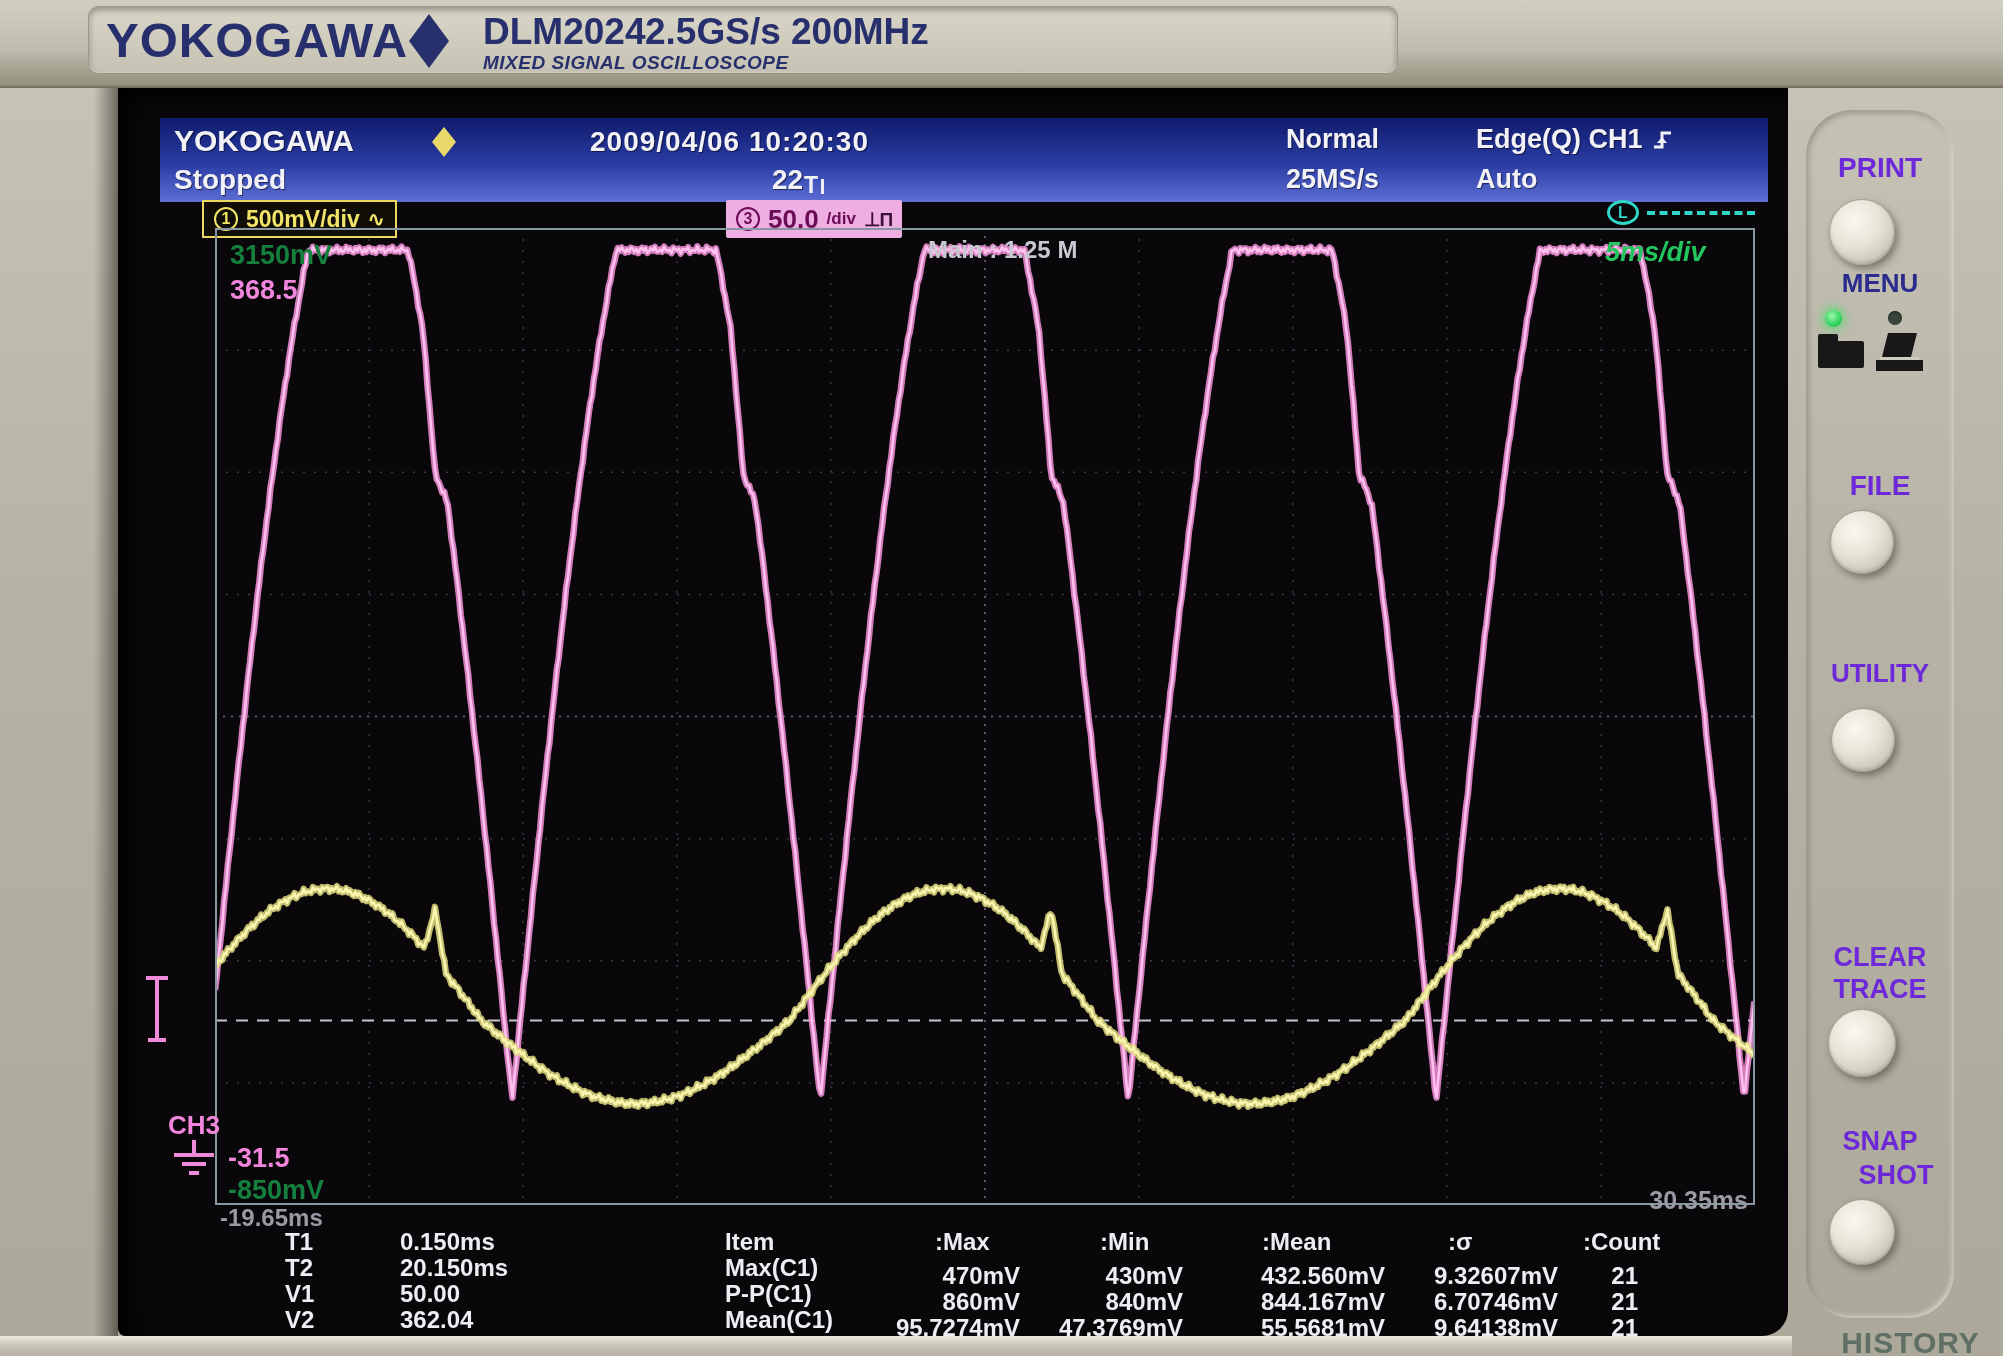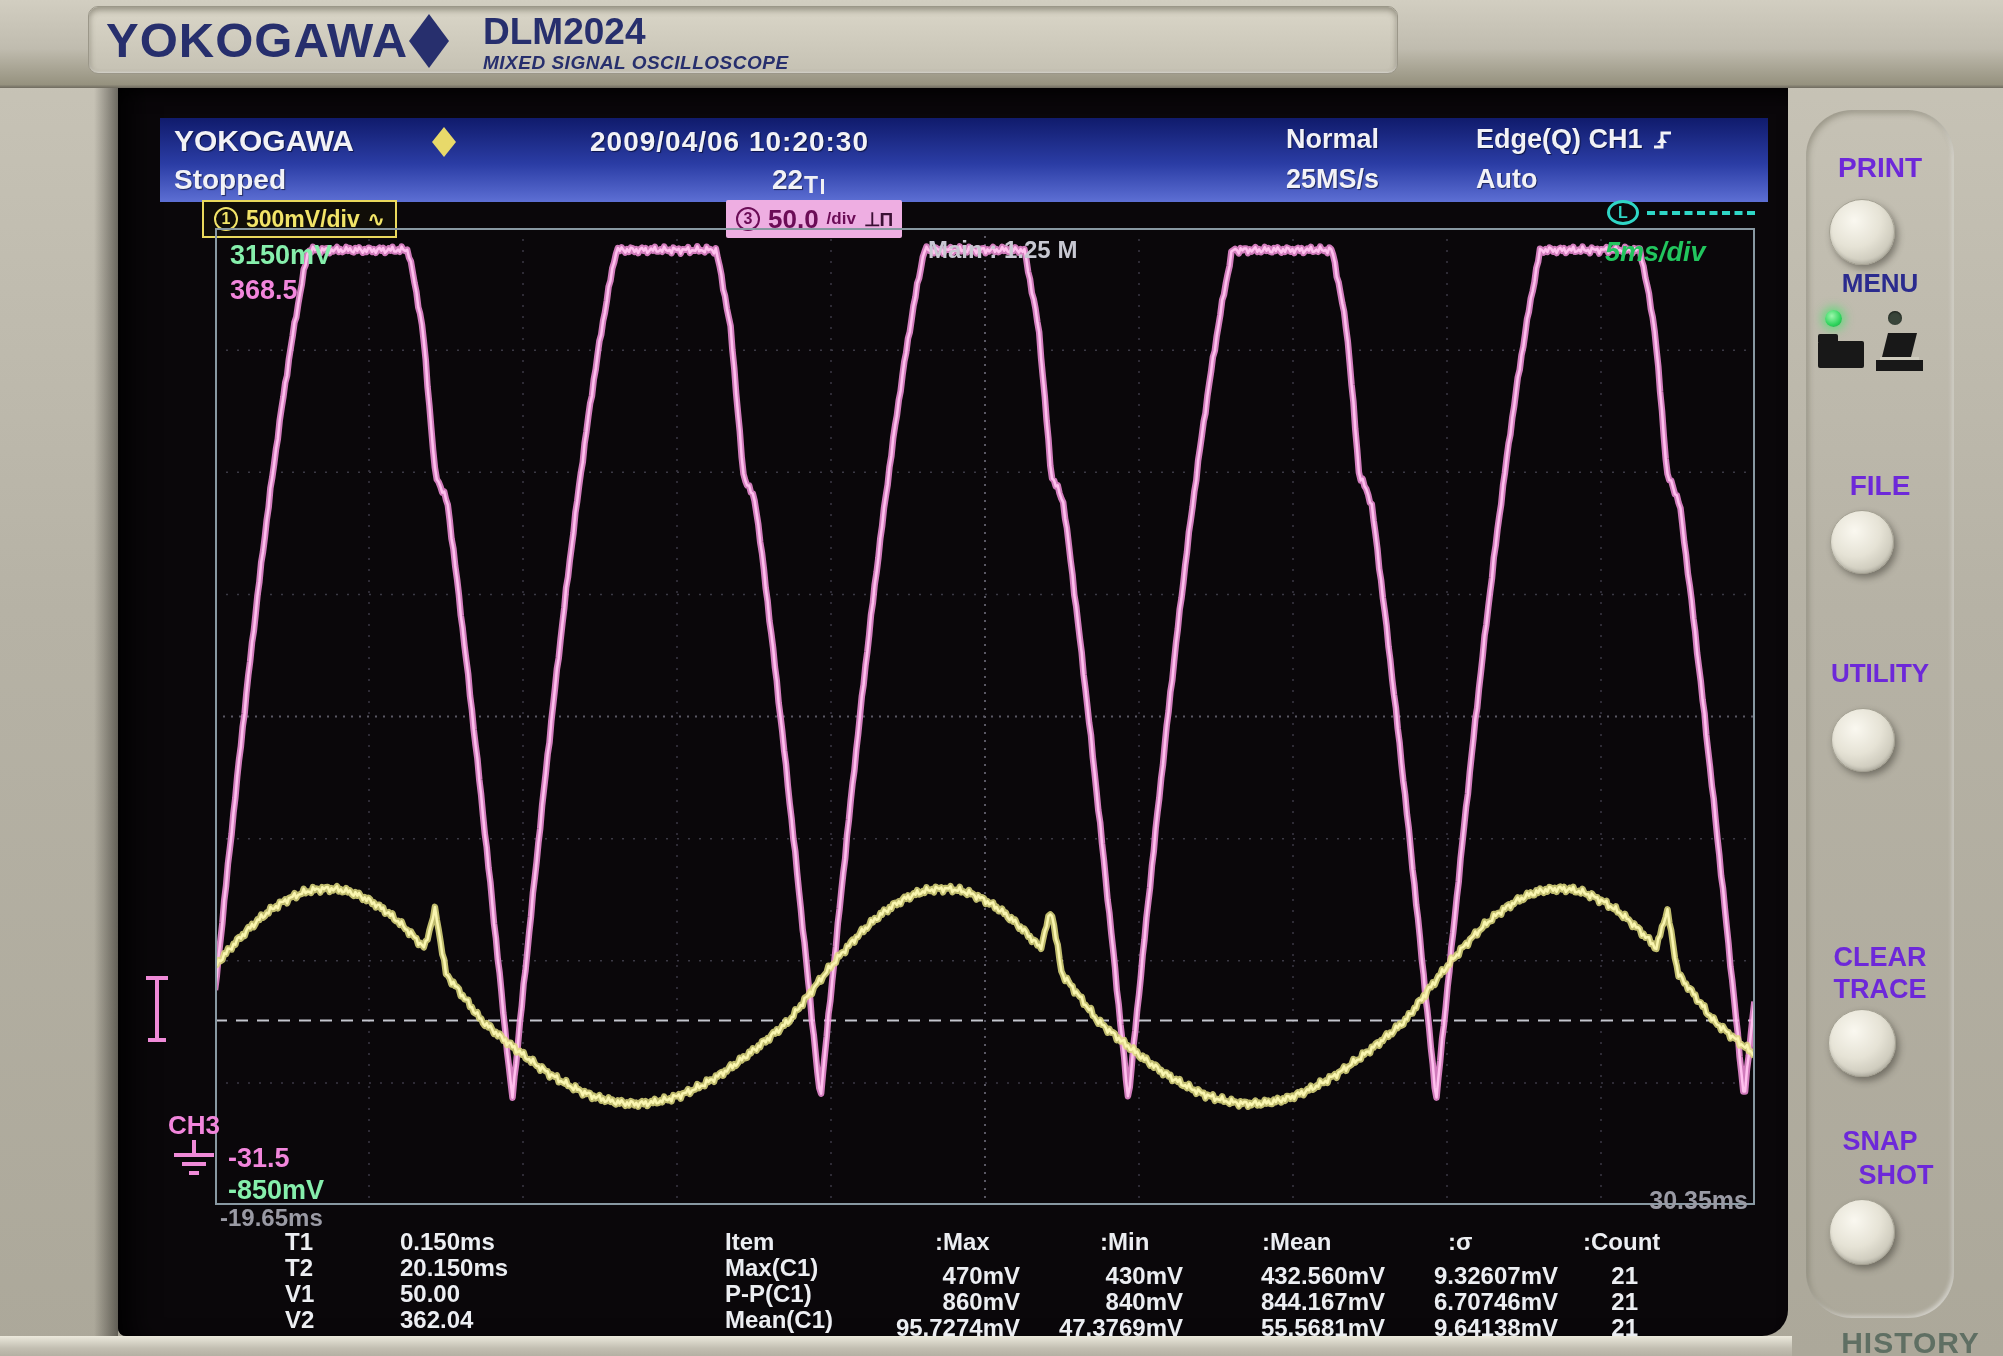--- a/index.html
+++ b/index.html
@@ -58,21 +58,21 @@
   .badge .probe { color:#3a1034; font-size:19px; letter-spacing:-1px; }
   .badge .coup { font-size:20px; }
 
   
   .lind { position:absolute; left:1489px; top:112px; display:flex; }
   .lcirc { width:32px; height:25px; border:3px solid #2fd6c6; border-radius:50%; color:#2fd6c6;
     font-weight:bold; font-size:16px; display:flex; align-items:center; justify-content:center; }
   .ldash { width:108px; height:0; border-top:4px dashed #2fd6c6; margin:11px 0 0 8px; }
 
   
-  .c-yel { color:#86efac; } .c-pnk { color:#f286dc; } .c-wht { color:#22c55e;font-style:italic; } .c-gry { color:#9a9aa4; }
+  .c-yel { color:#15803d; } .c-pnk { color:#f286dc; } .c-wht { color:#22c55e;font-style:italic; } .c-gry { color:#9a9aa4; }
 
   
   .mt { position:absolute; font-weight:bold; font-size:24px; color:#eceef2; white-space:nowrap; }
   .ra { text-align:right;margin-top:8px; }
 
   
   .groove { left:1806px; top:110px; width:148px; height:1208px; border-radius:46px;
     box-shadow:inset 2px 3px 6px rgba(70,65,50,.35), inset -2px -2px 4px rgba(255,255,255,.55); }
   .plabel { position:absolute; left:1806px; width:148px; text-align:center; font-weight:bold; color:#6d28d9; }
   .knob { position:absolute; border-radius:50%;
@@ -94,20 +94,21 @@
     font-size:30px; font-weight:bold; color:#5f6f63; letter-spacing:1px; }
 </style>
 </head>
 <body>
 
 <div class="abs top-bezel">
   <div class="abs nameplate">
     <div class="abs np-brand">YOKOGAWA</div>
     <div class="abs np-diamond"></div>
     <div class="abs np-model">DLM2024</div>
+    <div class="abs np-specs">2.5GS/s 200MHz</div>
     <div class="abs np-sub">MIXED SIGNAL OSCILLOSCOPE</div>
   </div>
 </div>
 
 <div class="abs screen">
 
   <div class="tbar">
     <div class="t" style="left:14px; top:6px; font-size:30px;">YOKOGAWA</div>
     <div class="tb-diamond"></div>
     <div class="t" style="left:430px; top:8px; font-size:28px; letter-spacing:1px;">2009/04/06 10:20:30</div>

